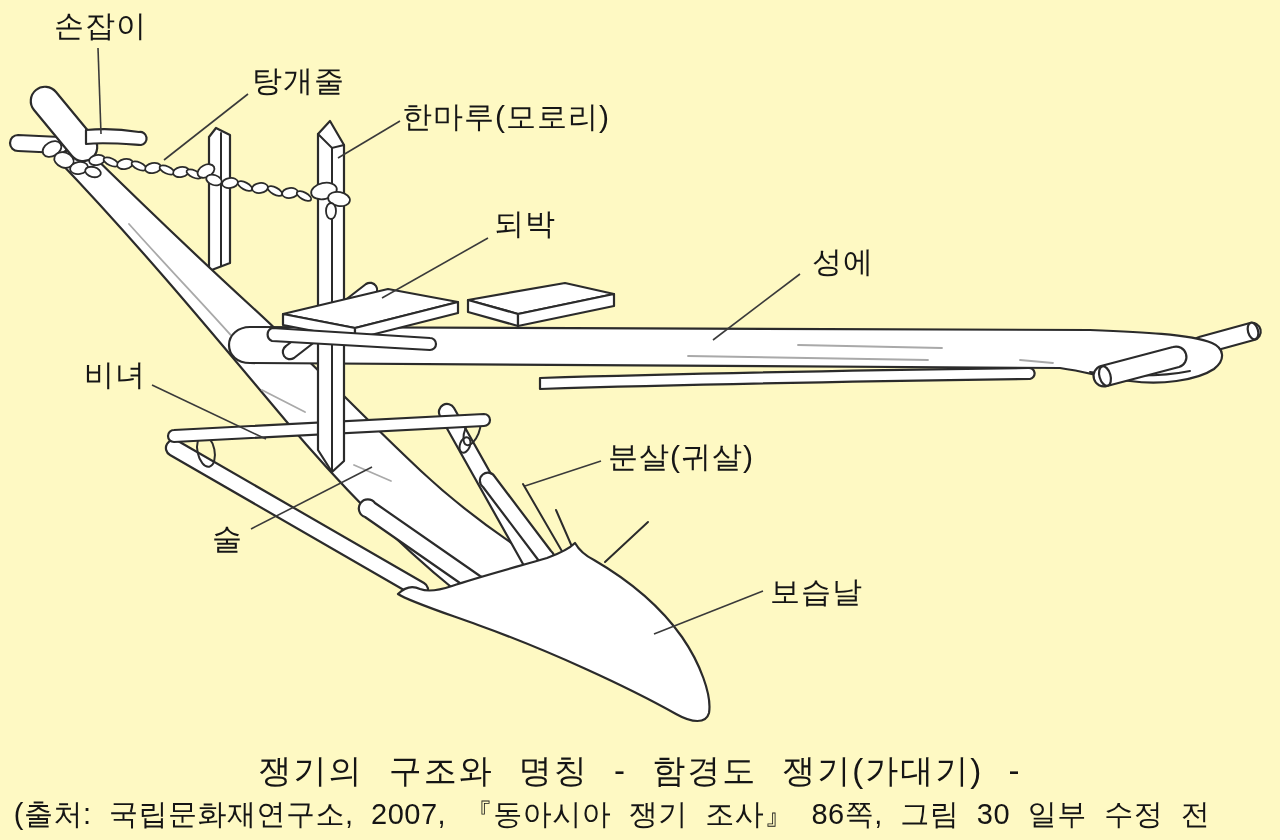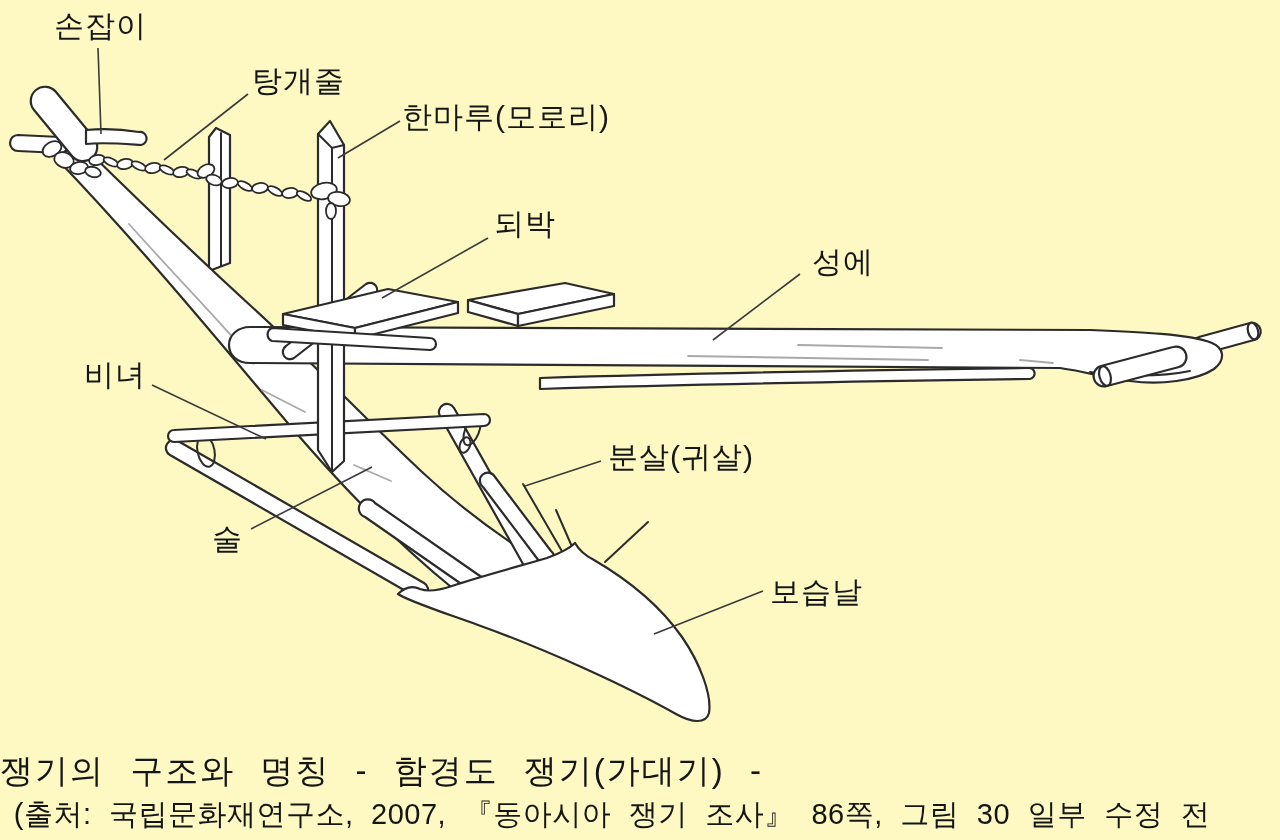--- a/index.html
+++ b/index.html
@@ -7,21 +7,21 @@
     position:relative;width:1280px;height:840px;background:#fef9c3;overflow:hidden;
     font-family:"Liberation Sans","DejaVu Sans",sans-serif;color:#111;
   }
   svg{display:block;}
   .part{stroke:#2b2b2b;stroke-width:2.2;fill:#ffffff;stroke-linejoin:round;stroke-linecap:round;}
   .wire{stroke:#2b2b2b;stroke-width:2;fill:none;stroke-linecap:round;}
   .shade{stroke:#a9a9a9;stroke-width:1.8;fill:none;stroke-linecap:round;}
   .leader{stroke:#3a3a3a;stroke-width:1.6;fill:none;}
   .lbl{font-size:30px;fill:#161616;letter-spacing:1px;}
   .caption{
-    position:absolute;left:0;top:749px;width:1280px;text-align:left;
+    position:absolute;left:0;top:749px;width:1280px;text-align:center;
     font-size:33px;letter-spacing:2px;word-spacing:14px;color:#151515;font-weight:500;
   }
   .source{
     position:absolute;left:0;top:795px;width:1224px;text-align:center;
     font-size:29px;letter-spacing:0.5px;word-spacing:9px;color:#151515;
   }
 </style>
 </head>
 <body>
 

